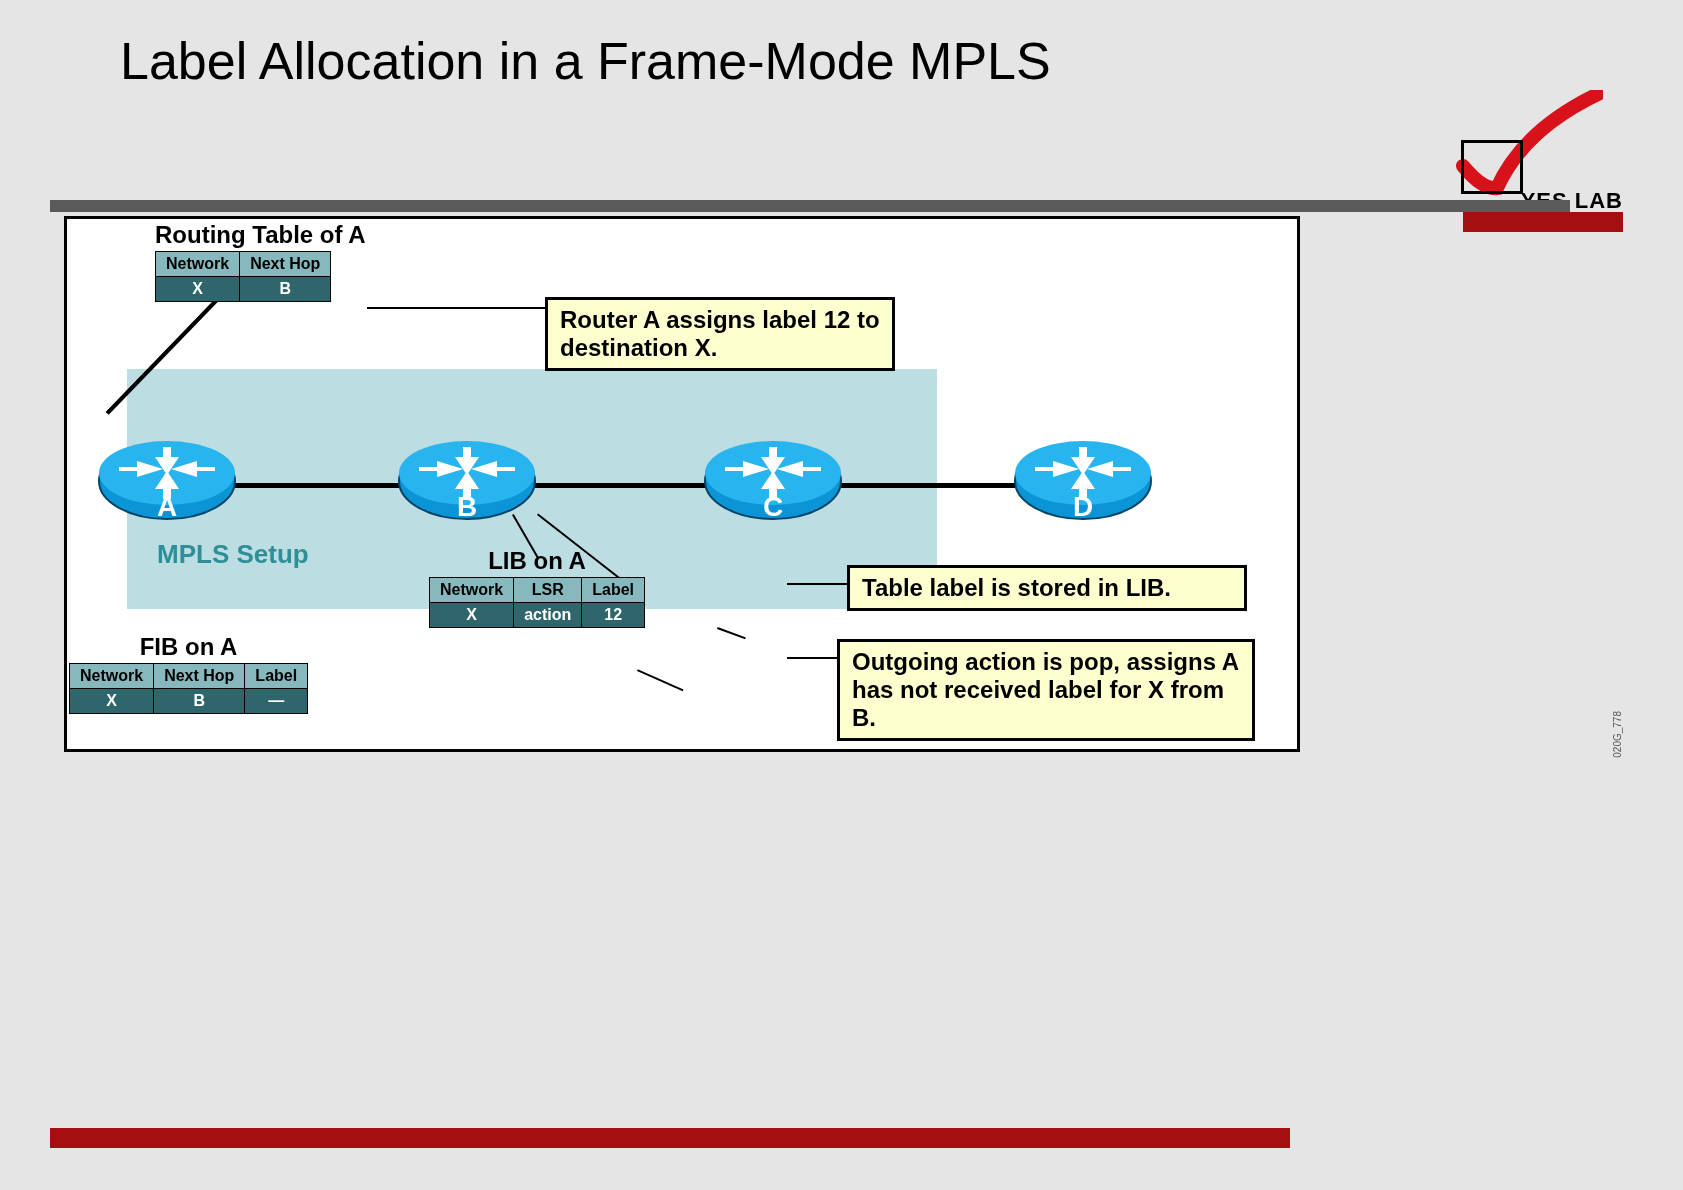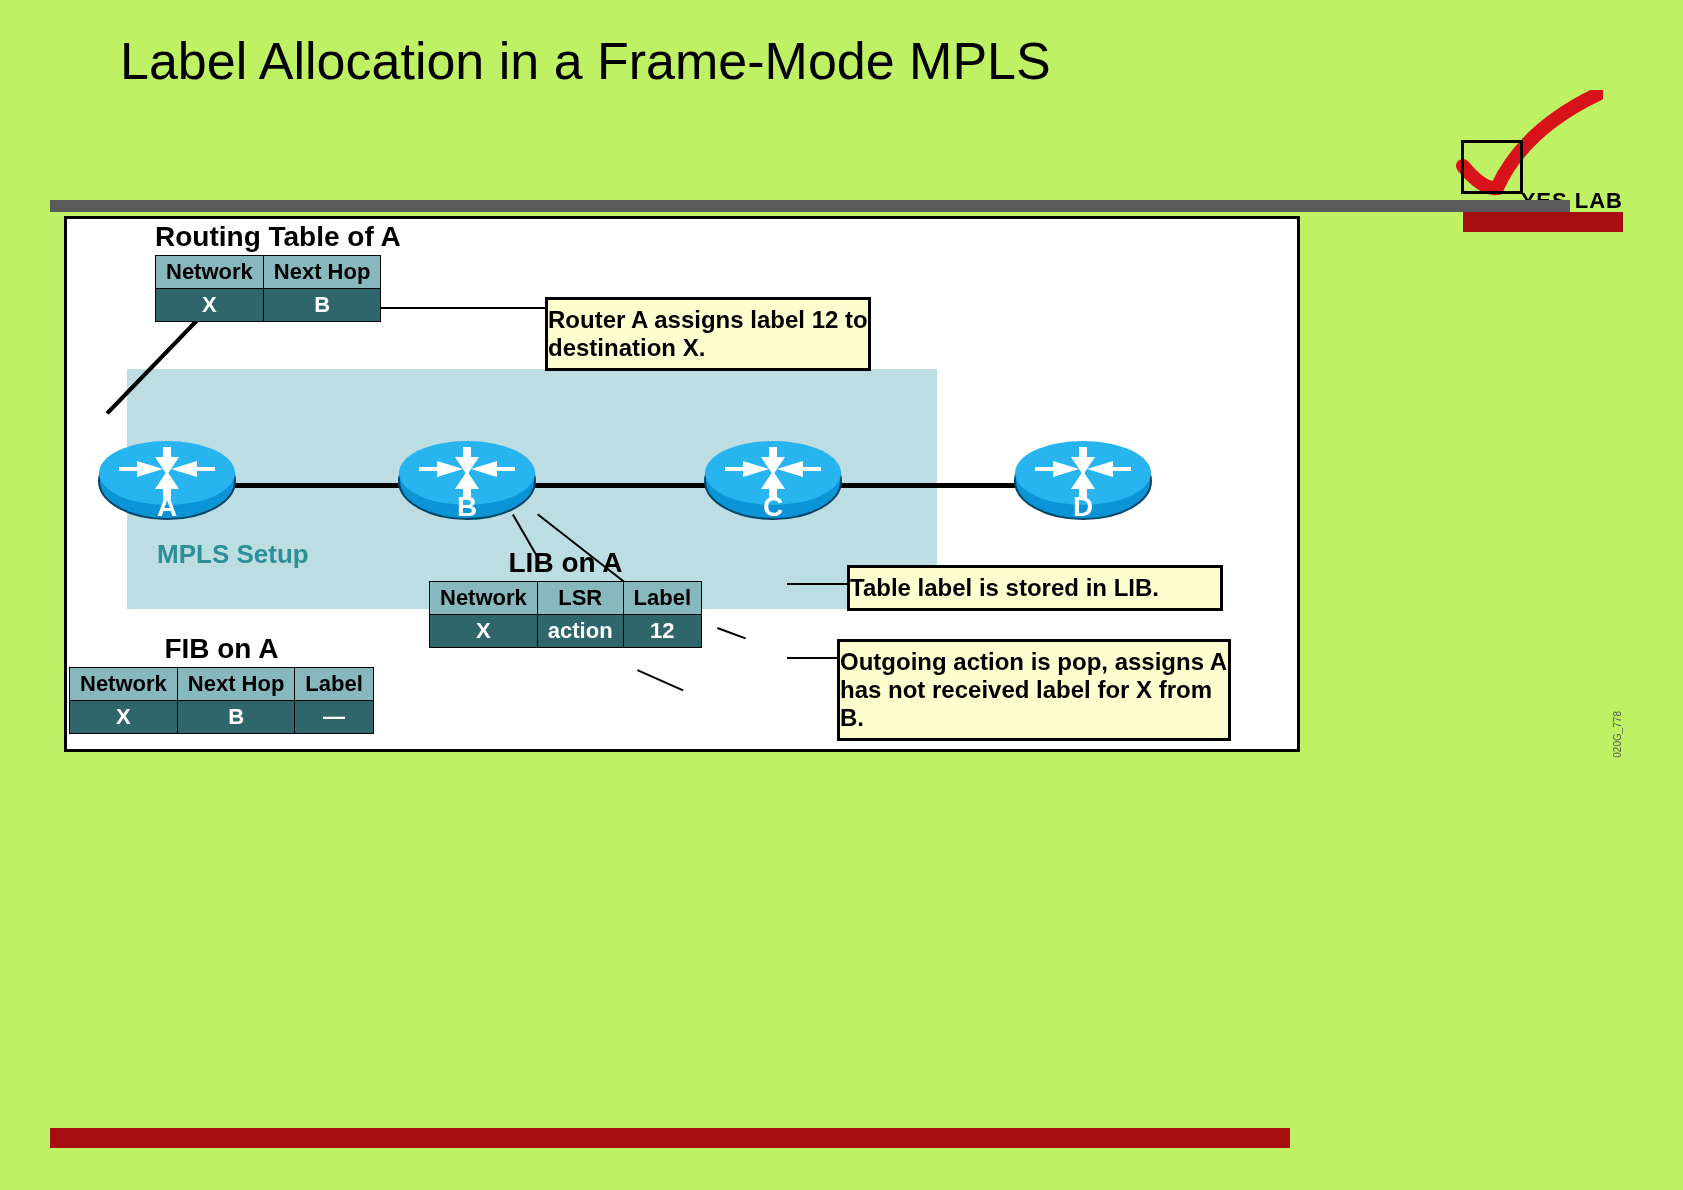--- a/index.html
+++ b/index.html
@@ -1,38 +1,38 @@
 <!DOCTYPE html>
 <html><head>
 <meta charset="utf-8">
 <style>
   body{margin:0;font-family:Arial,Helvetica,sans-serif;background:#fff}
-  .slide{position:relative;width:1683px;height:1190px;background:#bef264}
+  .slide{position:relative;width:1683px;height:1190px;background:#e5e5e5}
   .title{position:absolute;left:120px;top:30px;width:1000px;font-size:52px;color:#000;font-weight:400;line-height:1.2}
   .logo{position:absolute;right:60px;top:80px;width:200px;height:120px}
   .logo-box{position:absolute;right:100px;top:60px;width:56px;height:48px;border:3px solid #000}
   .logo-text{position:absolute;right:0;top:108px;font-size:22px;font-weight:700;letter-spacing:1px}
   .logo-swoosh{position:absolute;right:20px;top:10px}
   .hr-gray{position:absolute;left:50px;top:200px;height:12px;width:1520px;background:#5a5a5a}
   .hr-red{position:absolute;right:60px;top:212px;height:20px;width:160px;background:#a60f12}
   .diagram{position:absolute;left:64px;top:216px;width:1230px;height:530px;border:3px solid #000;background:#fff}
   .mpls{position:absolute;left:60px;top:150px;width:810px;height:240px;background:#bcdde1}
   .mpls-label{position:absolute;left:90px;top:320px;font-size:26px;font-weight:700;color:#2e8f98}
   .router{position:absolute;width:140px;height:84px}
   .router svg{width:100%;height:100%}
   .r-lbl{position:absolute;font-size:28px;font-weight:700;color:#fff;text-align:center;width:140px}
   .link{position:absolute;height:5px;background:#000}
   .ctr-line{position:absolute;background:#000;transform-origin:0 0}
   .routing-table{position:absolute;left:88px;top:2px}
-  .tbl-title{font-size:28px;font-weight:700;color:#000;margin-bottom:2px;text-align:center}
-  table.data{border-collapse:collapse;font-size:22px;font-weight:700;color:#fff}
+  .tbl-title{font-size:24px;font-weight:700;color:#000;margin-bottom:2px;text-align:center}
+  table.data{border-collapse:collapse;font-size:16px;font-weight:700;color:#fff}
   table.data th,table.data td{border:1px solid #000;padding:3px 10px;text-align:center}
   table.data th{background:#86b8bd;color:#000}
   table.data td{background:#2e666c}
-  .note-box{position:absolute;background:#feffcf;border:3px solid #000;padding:6px 0;font-size:24px;font-weight:700;color:#000}
+  .note-box{position:absolute;background:#feffcf;border:3px solid #000;padding:6px 12px;font-size:24px;font-weight:700;color:#000}
   .lib-block{position:absolute;left:362px;top:328px}
   .fib-block{position:absolute;left:2px;top:414px}
   .lfib-block{position:absolute;left:362px;top:418px}
   .bullet{position:absolute;left:190px;top:790px;width:1120px;font-size:38px}
   .bullet .dash{display:inline-block;width:30px}
   .bullet .cn{font-size:28px}
   .bottom-red{position:absolute;left:50px;bottom:42px;height:20px;width:1240px;background:#a60f12}
   .img-code{position:absolute;right:60px;top:700px;font-size:10px;transform:rotate(-90deg);transform-origin:right bottom;color:#555}
 </style>
 </head>

